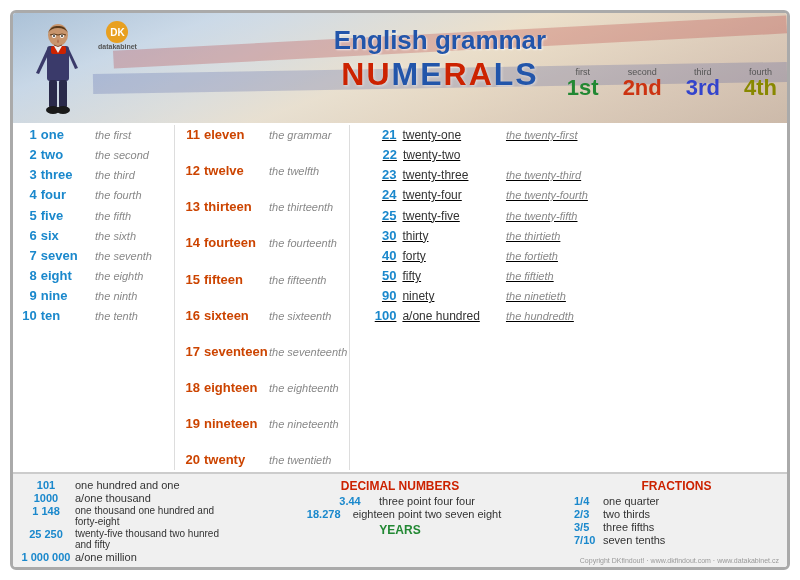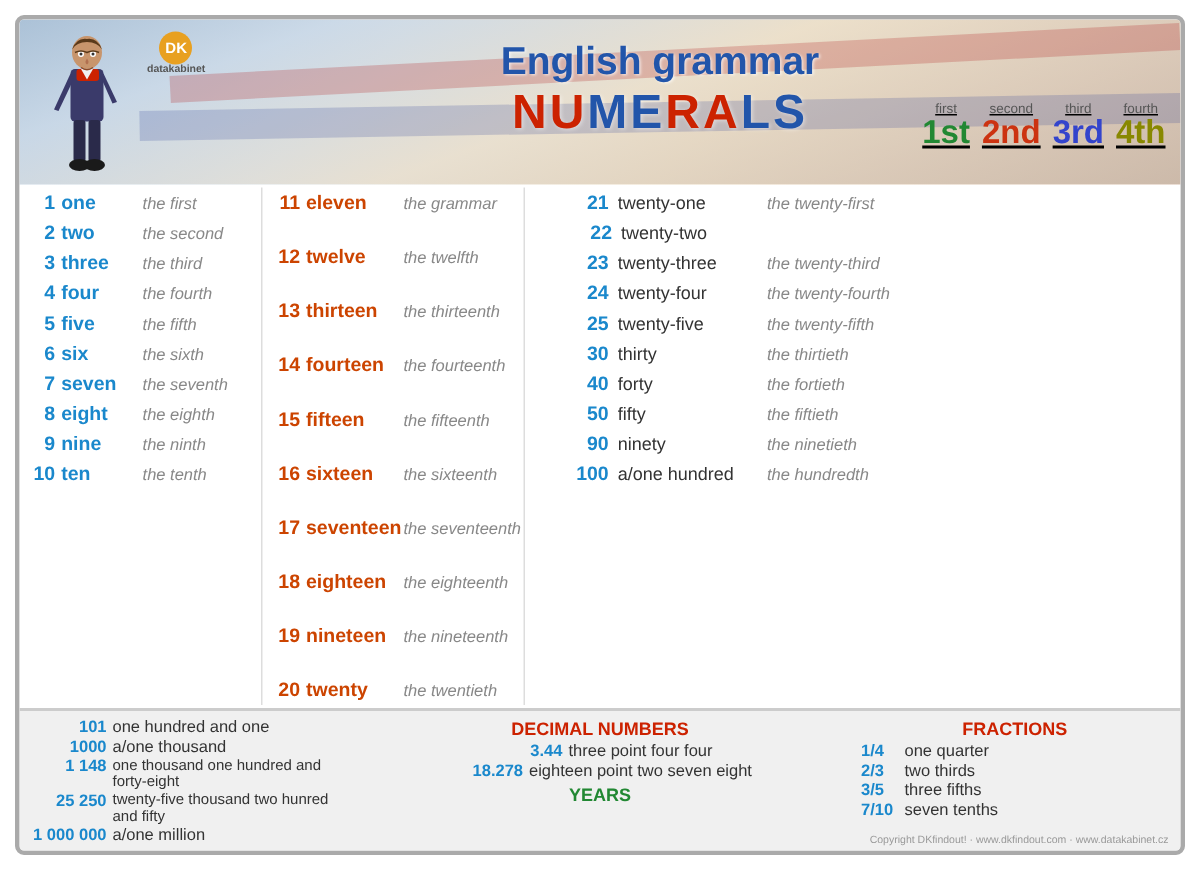--- a/index.html
+++ b/index.html
@@ -117,23 +117,22 @@
     .title-line2 .me { color: #2255aa; }
     .title-line2 .ra { color: #cc2200; }
     .title-line2 .ls { color: #2255aa; }
 
     
     .ordinal-indicators {
       position: absolute;
       top: 55px;
       right: 10px;
       display: flex;
-      gap: 8px;
+      gap: 24px;
       align-items: flex-end;
-      text-decoration: underline;
     }
     .ord-item {
       text-align: center;
       line-height: 1;
     }
     .ord-item .ord-word {
       font-size: 9px;
       color: #555;
       display: block;
     }
@@ -305,21 +304,21 @@
     }
     .bottom-row {
       display: flex;
       gap: 4px;
       margin-bottom: 1px;
     }
     .bottom-num {
       font-weight: bold;
       color: #1a88cc;
       min-width: 50px;
-      text-align: right;
+      text-align: center;
     }
     .bottom-num-frac {
       font-weight: bold;
       color: #1a88cc;
       min-width: 25px;
     }
     .bottom-text {
       color: #333;
     }
     .copyright {
@@ -512,21 +511,21 @@
           <span class="card-word2">nineteen</span>
           <span class="ord-small-word2">the nineteenth</span>
         </div>
       <div class="data-row">
           <span class="card-num2">20</span>
           <span class="card-word2">twenty</span>
           <span class="ord-small-word2">the twentieth</span>
         </div>
     </div>
 
-    <div class="col-group" style="width:295px; border-left:1px solid #ddd; padding-left:16px;">
+    <div class="col-group" style="width:295px; border-left:1px solid #ddd; padding-left:5px;text-decoration:underline;">
       <div class="data-row">
           <span class="large-num">21</span>
           <span class="large-word">twenty-one</span>
           <span class="large-ord">the twenty-first</span>
         </div>
       <div class="data-row">
           <span class="large-num">22</span>
           <span class="large-word">twenty-two</span>
         </div>
       <div class="data-row">

